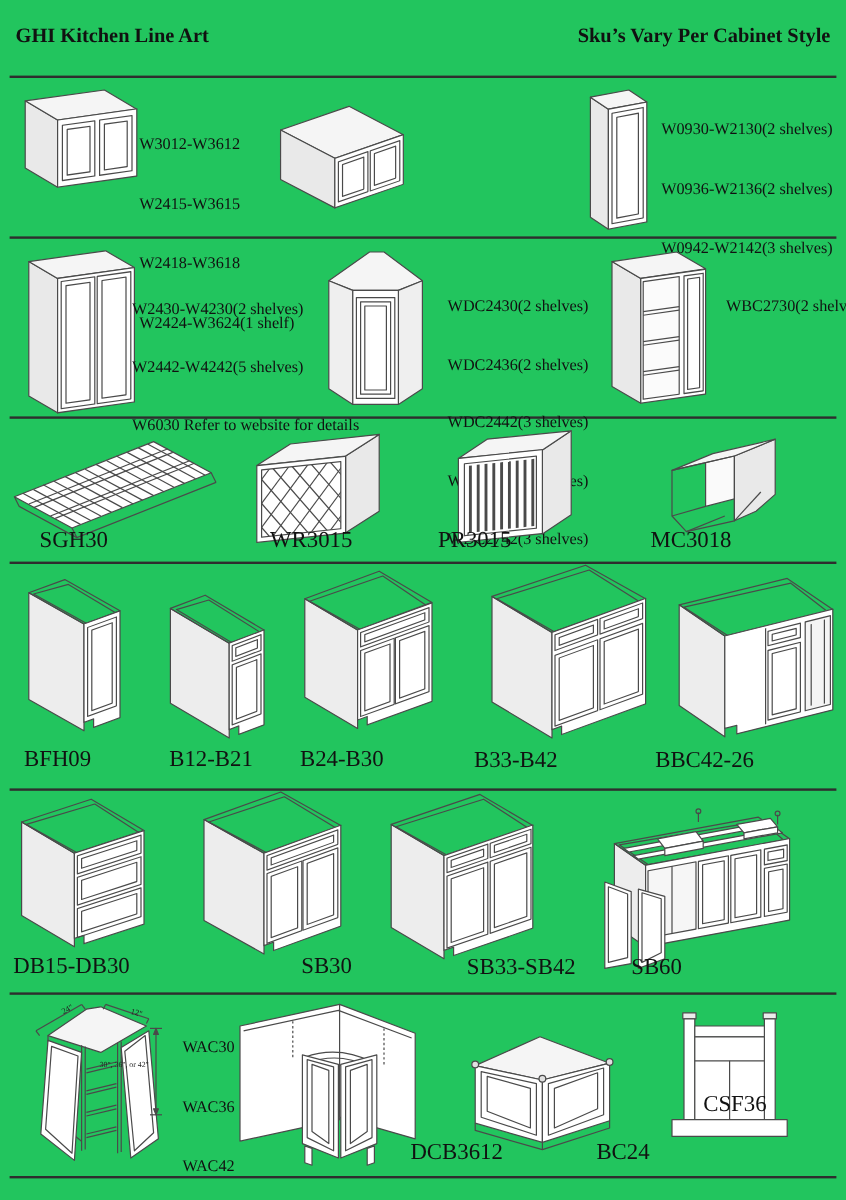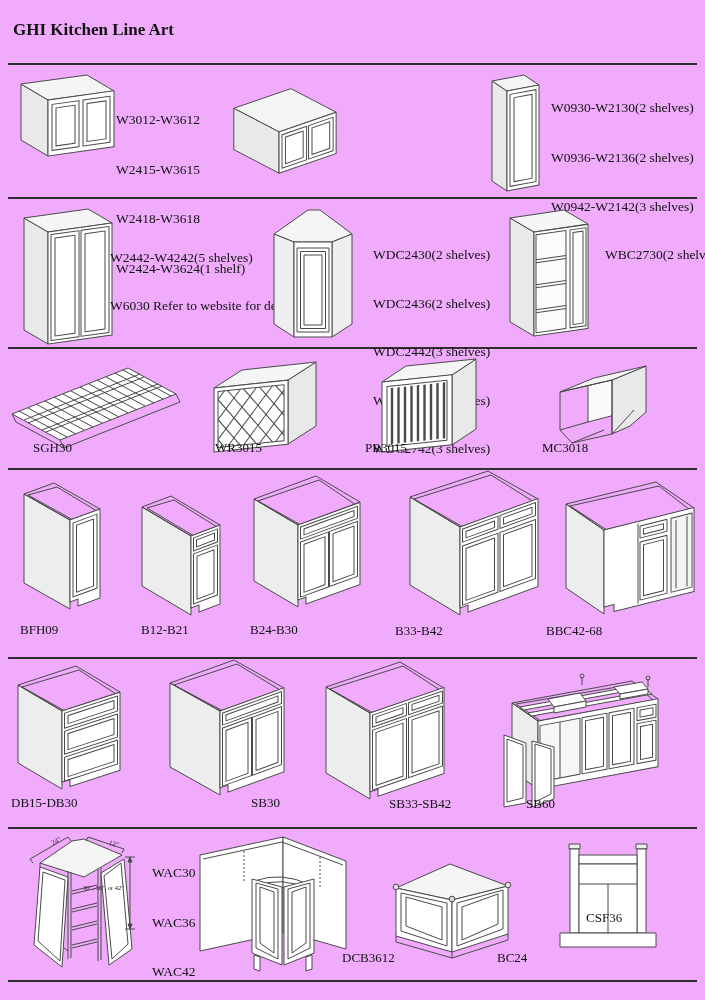--- a/index.html
+++ b/index.html
@@ -1,34 +1,35 @@
 <!DOCTYPE html>
 <html><head>
 <meta charset="utf-8">
 <style>
   html,body{margin:0;padding:0;background:#888;}
-  .page{position:relative;width:705px;height:1000px;background:#f0abfc;
+  .page{position:relative;width:705px;height:1000px;background:#22c55e;
         font-family:"Liberation Serif",serif;color:#111;overflow:hidden;margin:0 auto;}
   .hdr{position:absolute;top:20px;font-weight:bold;font-size:17px;white-space:nowrap;}
   .hdr-left{left:13px;}
   .hdr-right{right:13px;}
   .rule{position:absolute;left:8px;width:689px;height:2px;background:#2e2e2e;}
   .lblcol{position:absolute;font-size:13.5px;white-space:pre;}
   .lblcol div{height:var(--lh);}
-  .cap{position:absolute;font-size:13px;white-space:nowrap;font-family:Liberation Serif, serif;}
+  .cap{position:absolute;font-size:19px;white-space:nowrap;font-family:Liberation Serif, serif;}
   .dim{position:absolute;font-size:7px;white-space:nowrap;transform-origin:0 0;color:#222;}
   .dim-v{font-size:6.5px;}
   svg.draw{position:absolute;overflow:visible;}
 </style>
 </head>
 <body>
 
 <div class="page">
 
   <div class="hdr hdr-left">GHI Kitchen Line Art</div>
+  <div class="hdr hdr-right">Sku’s Vary Per Cabinet Style</div>
 
   <div class="rule" style="top:63px"></div>
   <div class="rule" style="top:197px"></div>
   <div class="rule" style="top:347px"></div>
   <div class="rule" style="top:468px"></div>
   <div class="rule" style="top:657px"></div>
   <div class="rule" style="top:827px"></div>
   <div class="rule" style="top:980px"></div>
 
   <svg class="draw" style="left:8px;top:66px" width="115" height="130" viewBox="0 0 115 130">
@@ -89,20 +90,21 @@
       <g transform="translate(36,30) skewY(-8)">
         <rect x="0" y="0" width="64" height="112" fill="#fff"></rect>
         <rect x="3" y="3" width="28" height="106"></rect>
           <rect x="7" y="7" width="20" height="98"></rect>
         <rect x="33" y="3" width="28" height="106"></rect>
           <rect x="37" y="7" width="20" height="98"></rect>
       </g>
     </g>
   </svg>
   <div class="lblcol" style="left:110px;top:218px;--lh:16px">
+    <div>W2430-W4230(2 shelves)</div>
     <div>W2442-W4242(5 shelves)</div>
     <div>W6030 Refer to website for details</div>
   </div>
 
   <svg class="draw" style="left:262px;top:202px" width="105" height="145" viewBox="0 0 105 145">
     <g stroke="#4a4a4a" stroke-width="1" fill="none" stroke-linejoin="round">
       <polygon points="12,32 46,8 58,8 90,32 70,40 32,40" fill="#f5f5f5"></polygon>
       <polygon points="12,32 32,40 32,135 12,122" fill="#efefef"></polygon>
       <polygon points="90,32 70,40 70,135 90,122" fill="#efefef"></polygon>
       <rect x="32" y="40" width="38" height="95" fill="#fff"></rect>
@@ -193,21 +195,21 @@
             <line x1="-20" y1="62" x2="28" y2="2"></line>
           <line x1="-4" y1="62" x2="44" y2="2"></line>
             <line x1="12" y1="62" x2="60" y2="2"></line>
           <line x1="28" y1="62" x2="76" y2="2"></line>
             <line x1="44" y1="62" x2="92" y2="2"></line>
           <line x1="60" y1="62" x2="108" y2="2"></line>
         </g>
       </g>
     </g>
   </svg>
-  <div class="cap" style="left:215px;top:440px">WR3015</div>
+  <div class="cap" style="left:225px;top:440px">WR3015</div>
 
   <svg class="draw" style="left:376px;top:356px" width="102" height="108" viewBox="0 0 102 108">
     <g stroke="#4a4a4a" stroke-width="1" fill="none" stroke-linejoin="round">
       <polygon points="76,19 100,3 100,73 76,89" fill="#e9e9e9"></polygon>
       <polygon points="6,26 76,19 100,3 30,10" fill="#f5f5f5"></polygon>
       <g transform="translate(6,26) skewY(-6)">
         <rect x="0" y="0" width="70" height="70" fill="#fff"></rect>
         <rect x="5" y="5" width="60" height="60"></rect>
         <g stroke-width="2.4">
           <line x1="10" y1="7" x2="10" y2="63"></line>
@@ -317,21 +319,21 @@
         <rect x="36" y="5" width="27" height="12"></rect>
           <rect x="39.5" y="8.5" width="20" height="5.5"></rect>
         <rect x="36" y="21" width="27" height="58"></rect>
           <rect x="39.5" y="24.5" width="20" height="51"></rect>
         <rect x="67" y="5" width="21" height="74" fill="#f4f4f4"></rect>
         <line x1="72" y1="8" x2="72" y2="76"></line>
           <line x1="83" y1="7" x2="83" y2="77"></line>
       </g>
     </g>
   </svg>
-  <div class="cap" style="left:546px;top:623px">BBC42-68</div>
+  <div class="cap" style="left:546px;top:623px">BBC42-26</div>
 
   <svg class="draw" style="left:8px;top:661px" width="130" height="142" viewBox="0 0 130 142">
     <g stroke="#4a4a4a" stroke-width="1" fill="none" stroke-linejoin="round">
       <polygon points="54,50 10,24 10,102 54,128" fill="#ededed"></polygon>
       <polygon points="54,50 112,31 68,5 10,24"></polygon>
       <polygon points="57,50 108,33 71,9 14,26"></polygon>
       <g transform="translate(54,50) skewY(-18)">
         <path d="M0,0 L58,0 L58,78 L8,78 L8,71 L0,71 Z" fill="#fff"></path>
         <rect x="2.5" y="3" width="53" height="15"></rect>
           <rect x="6" y="6.5" width="46" height="8"></rect>

